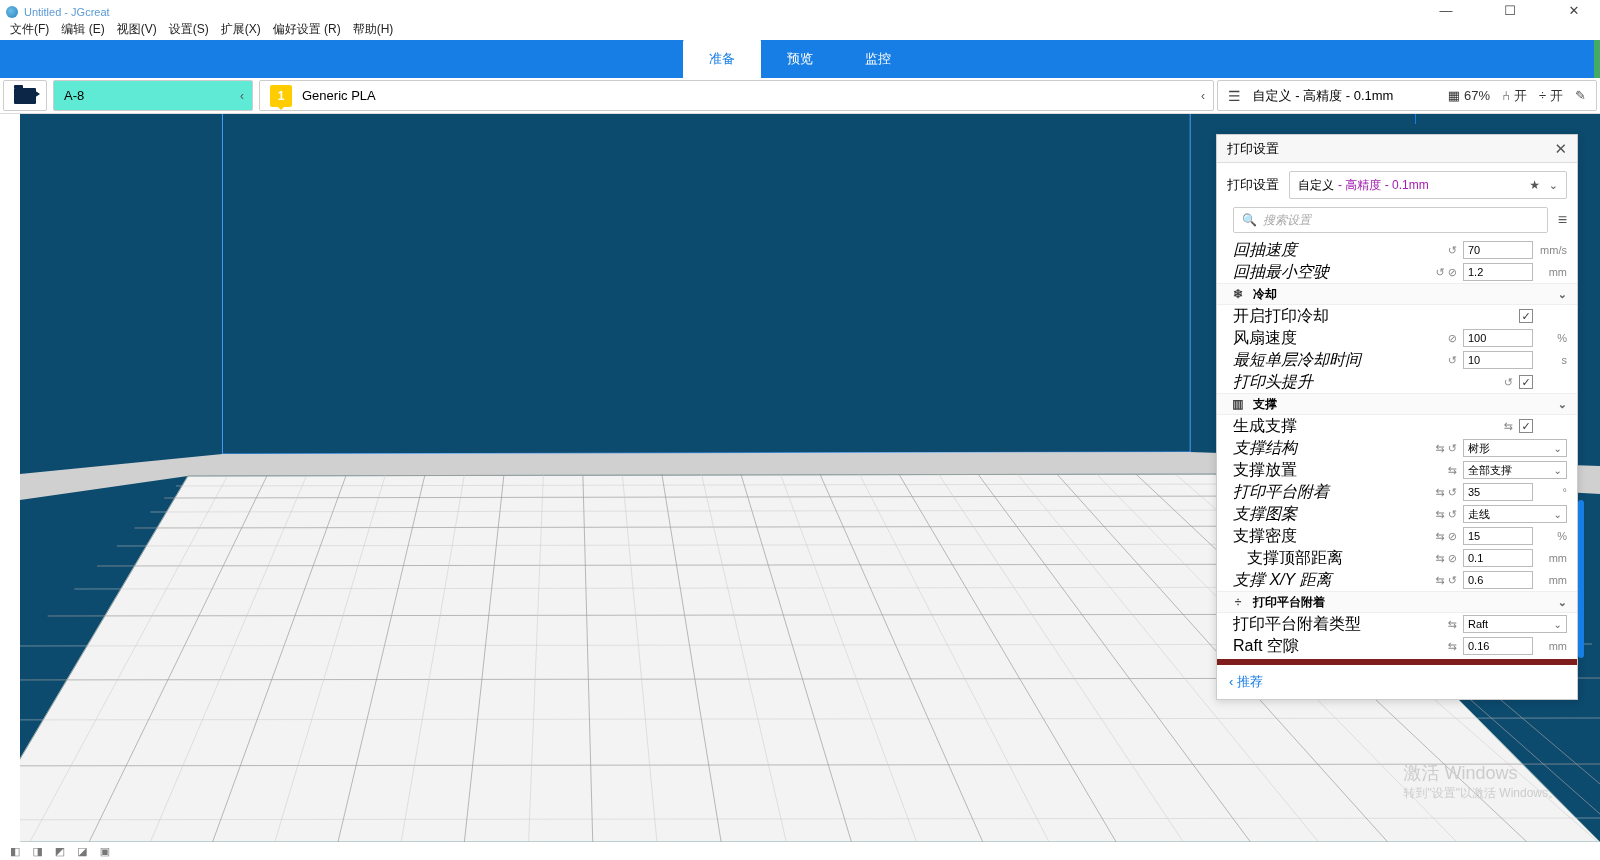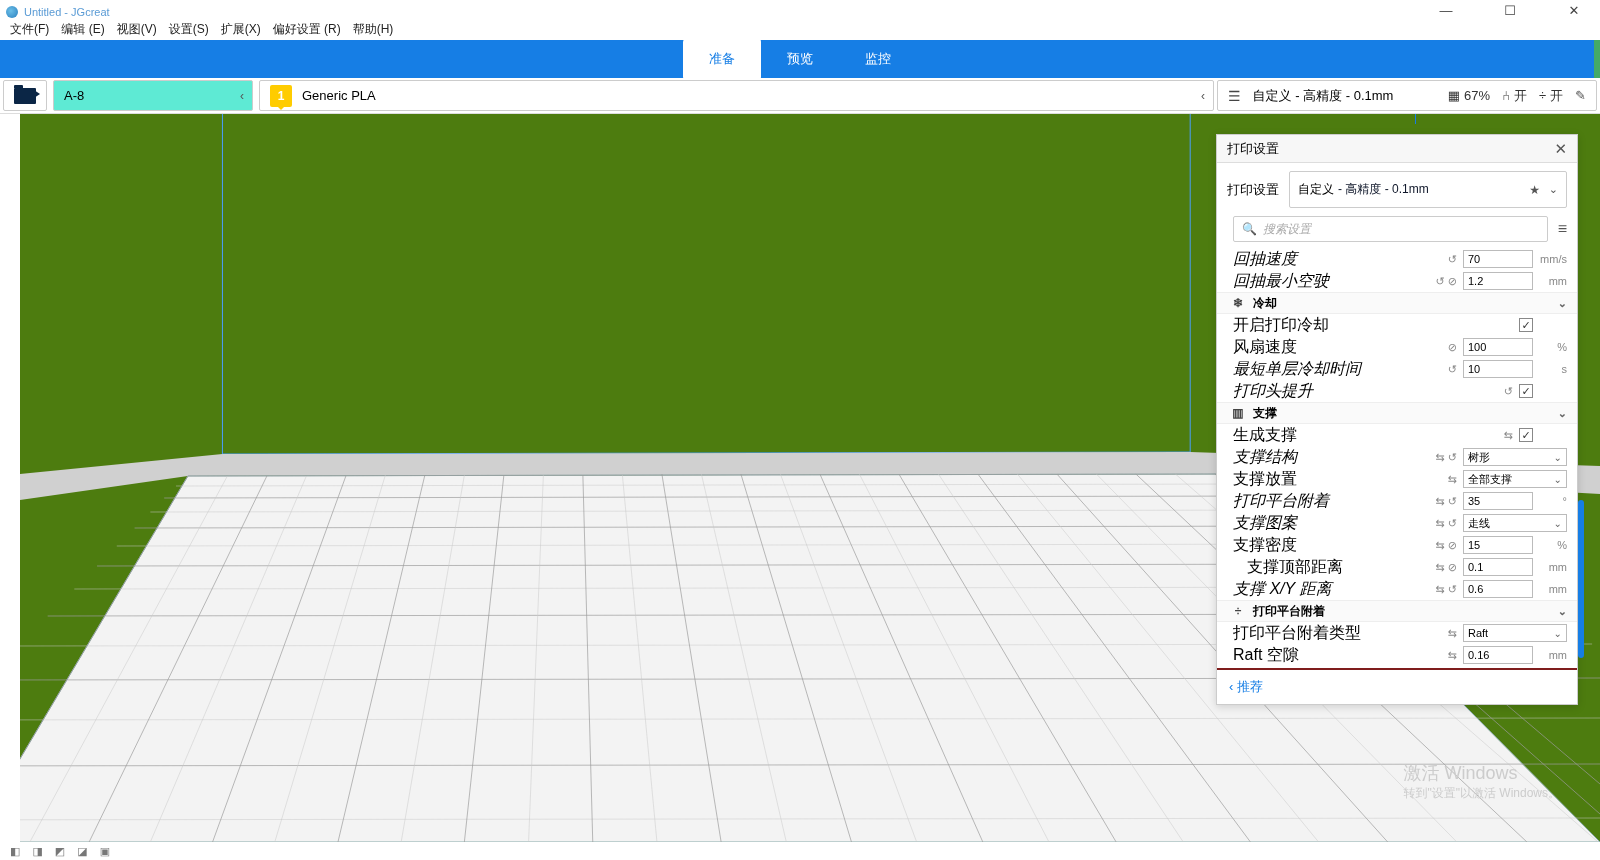--- a/index.html
+++ b/index.html
@@ -37,36 +37,36 @@
 .material-badge::after { content: ""; position: absolute; bottom: -3px; left: 50%; transform: translateX(-50%); width: 0; height: 0; border-left: 4px solid transparent; border-right: 4px solid transparent; border-top: 4px solid #ffcc00; }
 .material-sel .chev { position: absolute; right: 8px; color: #555; font-size: 12px; }
 
 .settings-bar { flex: 0 0 380px; background: #fff; border: 1px solid #ccc; margin: 2px 3px 2px 0; display: flex; align-items: center; padding: 0 10px; font-size: 13px; gap: 12px; border-radius: 2px; }
 .settings-bar .icon { color: #444; font-size: 14px; }
 .settings-bar .sep { flex: 1; }
 .settings-bar .mini { display: flex; align-items: center; gap: 4px; color: #333; }
 .settings-bar .pencil { color: #555; }
 
 
-.viewport { position: absolute; left: 0; right: 0; top: 114px; bottom: 18px; background: #4d7c0f; overflow: hidden; margin-left: 20px; }
+.viewport { position: absolute; left: 0; right: 0; top: 114px; bottom: 18px; background: #0c4a6e; overflow: hidden; margin-left: 20px; }
 .viewport svg { width: 100%; height: 100%; }
 
 
 .statusbar { position: absolute; left: 0; right: 0; bottom: 0; height: 18px; display: flex; align-items: center; gap: 12px; padding: 0 10px; font-size: 11px; color: #888; }
 .statusbar .s-icon { color: #777; }
 
 
 .panel { position: absolute; right: 22px; top: 134px; width: 362px; background: #fff; border: 1px solid #ccc; box-shadow: 0 2px 8px rgba(0,0,0,.15); font-size: 12px; }
 .panel-header { height: 28px; background: #f7f7f7; border-bottom: 1px solid #ddd; display: flex; align-items: center; padding: 0 10px; font-size: 13px; }
 .panel-header .close { margin-left: auto; color: #555; font-size: 15px; }
 
 .profile-row { display: flex; align-items: center; padding: 8px 10px; gap: 10px; }
 .profile-row .label { font-size: 13px; }
-.profile-select { flex: 1; height: 37px; border: 1px solid #ccc; display: flex; align-items: center; padding: 0 8px; font-size: 12px; position: relative; border-radius: 2px; }
-.profile-select .sub { color: #0f172a; margin-left: 4px; }
+.profile-select { flex: 1; height: 28px; border: 1px solid #ccc; display: flex; align-items: center; padding: 0 8px; font-size: 12px; position: relative; border-radius: 2px; }
+.profile-select .sub { color: #a21caf; margin-left: 4px; }
 .profile-select .star { position: absolute; right: 26px; color: #555; }
 .profile-select .chev { position: absolute; right: 8px; color: #555; font-size: 11px; }
 
 .search-row { display: flex; align-items: center; padding: 0 10px 6px 16px; gap: 10px; }
 .search-input { flex: 1; height: 26px; border: 1px solid #ccc; display: flex; align-items: center; padding: 0 8px; color: #aaa; font-style: italic; border-radius: 2px; gap: 6px; }
 .search-input .mag { color: #999; font-style: normal; }
 .hamburger { color: #555; font-size: 16px; }
 
 .settings-list { max-height: 420px; overflow: hidden; position: relative; }
 .srow { display: flex; align-items: center; height: 22px; padding: 0 10px 0 16px; position: relative; }
@@ -77,21 +77,21 @@
 .srow .field { width: 70px; height: 18px; border: 1px solid #bbb; margin-left: 6px; padding: 0 4px; display: flex; align-items: center; background: #fff; font-size: 11px; }
 .srow .unit { width: 34px; text-align: right; color: #888; font-size: 11px; }
 .srow .chk { width: 14px; height: 14px; border: 1px solid #888; margin-left: 6px; display: flex; align-items: center; justify-content: center; font-size: 11px; color: #333; background: #fff; }
 .srow .sel { width: 104px; height: 18px; border: 1px solid #bbb; margin-left: 6px; padding: 0 4px; display: flex; align-items: center; background: #fff; font-size: 11px; position: relative; }
 .srow .sel .chev { position: absolute; right: 4px; color: #666; font-size: 10px; }
 
 .section-row { display: flex; align-items: center; height: 22px; padding: 0 10px 0 14px; background: #fafafa; font-weight: bold; font-size: 12px; gap: 8px; border-top: 1px solid #eee; border-bottom: 1px solid #eee; }
 .section-row .chev { margin-left: auto; color: #666; font-size: 11px; }
 .sec-icon { color: #444; font-size: 12px; width: 14px; text-align: center; }
 
-.panel-footer { border-top: 2px solid #7f1d1d; padding: 8px 12px; }
+.panel-footer { border-top: 6px solid #7f1d1d; padding: 8px 12px; }
 .panel-footer a { color: #167ee5; text-decoration: none; font-size: 13px; }
 
 .panel-scroll { position: absolute; right: 16px; top: 500px; width: 6px; height: 158px; background: #167ee5; border-radius: 3px; }
 
 
 .watermark { position: absolute; right: 40px; bottom: 40px; color: #ccc; font-size: 18px; text-align: left; pointer-events: none; }
 .watermark .sub { font-size: 12px; }
 
 
 .marker { position: absolute; left: 1415px; top: 114px; width: 1px; height: 10px; background: #167ee5; }

